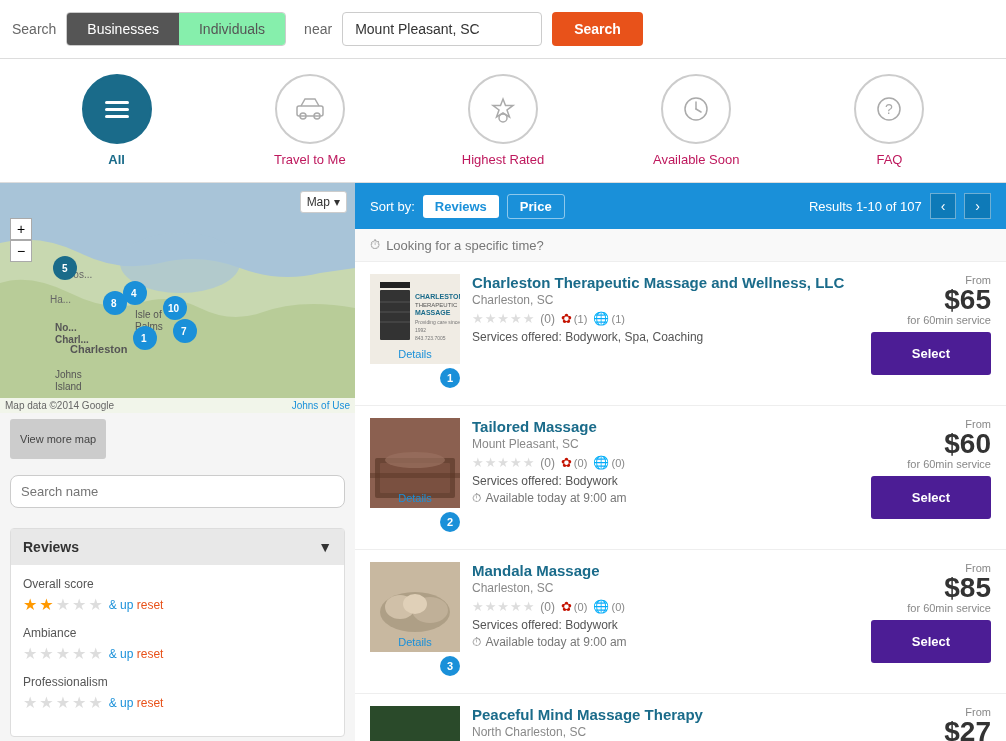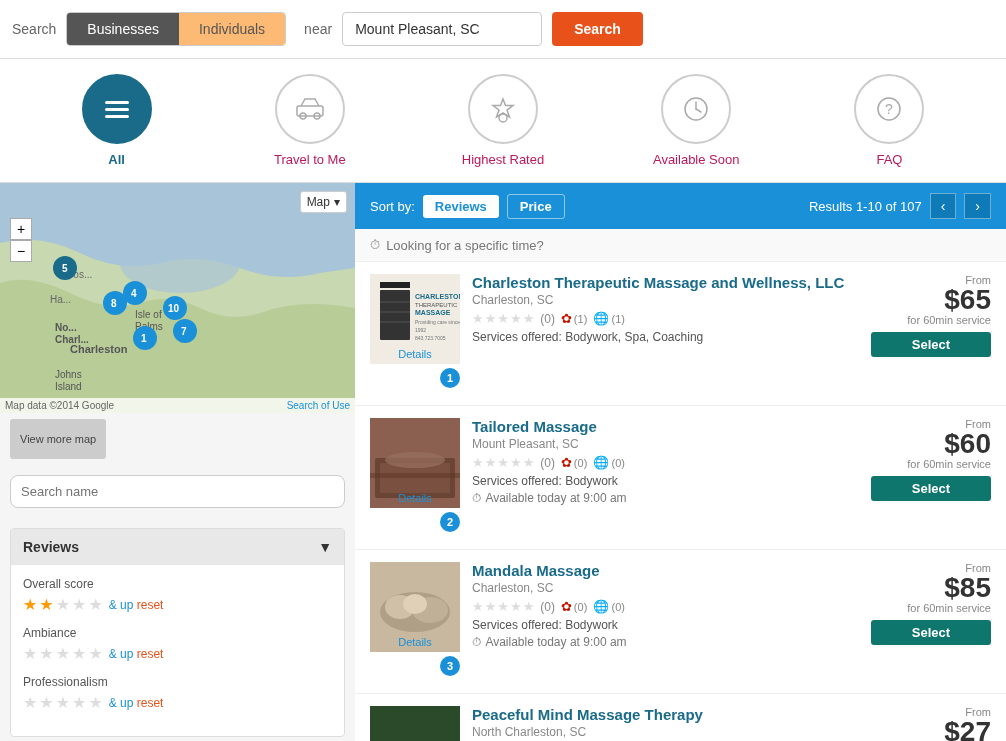--- a/index.html
+++ b/index.html
@@ -4,21 +4,21 @@
   <style>
     * { box-sizing: border-box; margin: 0; padding: 0; }
     body { font-family: Arial, sans-serif; font-size: 13px; background: #f5f5f5; color: #333; }
 
     
     .header { background: #fff; padding: 12px 12px; display: flex; align-items: center; gap: 10px; border-bottom: 1px solid #ddd; }
     .header-search-label { color: #666; font-size: 14px; }
     .tab-group { display: flex; border-radius: 4px; overflow: hidden; border: 1px solid #ccc; }
     .tab { padding: 8px 20px; cursor: pointer; font-size: 14px; background: #fff; color: #333; border: none; }
     .tab.active { background: #555; color: #fff; }
-    .tab.inactive { background: #fdba74; color: #555; }
+    .tab.inactive { background: #86efac; color: #555; }
     .near-label { color: #666; font-size: 14px; margin-left: 8px; text-align: right; }
     .location-input { border: 1px solid #ccc; padding: 8px 12px; border-radius: 4px; font-size: 14px; width: 200px; color: #333; }
     .search-btn { background: #e8521a; color: #fff; border: none; padding: 9px 22px; border-radius: 4px; font-size: 14px; font-weight: bold; cursor: pointer; }
 
     
     .categories { background: #fff; display: flex; align-items: center; padding: 15px 20px; gap: 0; border-bottom: 1px solid #ddd; }
     .category-item { display: flex; flex-direction: column; align-items: center; cursor: pointer; flex: 1; gap: 8px; }
     .cat-circle { width: 70px; height: 70px; border-radius: 50%; border: 2px solid #ccc; display: flex; align-items: center; justify-content: center; }
     .cat-circle.active { background: #1a6b8a; border-color: #1a6b8a; }
     .cat-circle svg { width: 36px; height: 36px; }
@@ -77,21 +77,21 @@
     .rating-count { font-size: 12px; color: #888; }
     .rating-badge { font-size: 11px; color: #888; display: flex; align-items: center; gap: 2px; }
     .yelp-icon { color: #c41200; font-size: 13px; }
     .globe-icon { color: #1a90d9; font-size: 13px; }
     .listing-services { font-size: 12px; color: #555; margin-bottom: 3px; }
     .listing-avail { font-size: 12px; color: #777; display: flex; align-items: center; gap: 4px; }
     .listing-price { text-align: right; min-width: 120px; }
     .from-label { font-size: 11px; color: #888; }
     .price-value { font-size: 28px; font-weight: bold; color: #333; line-height: 1; }
     .service-label { font-size: 11px; color: #888; margin-bottom: 6px; }
-    .select-btn { background: #0f766e; color: #fff; border: none; padding: 5px 20px; border-radius: 3px; font-size: 13px; cursor: pointer; font-weight: bold; width: 100%; }
+    .select-btn { background: #4c1d95; color: #fff; border: none; padding: 14px 20px; border-radius: 3px; font-size: 13px; cursor: pointer; font-weight: bold; width: 100%; }
   </style>
 </head>
 <body>
 
 <div class="header">
   <span class="header-search-label">Search</span>
   <div class="tab-group">
     <button class="tab active">Businesses</button>
     <button class="tab inactive">Individuals</button>
   </div>
@@ -190,21 +190,21 @@
         <div class="map-toolbar">
           <span>Map</span>
           <span>▾</span>
         </div>
         <div class="map-zoom">
           <button>+</button>
           <button>−</button>
         </div>
         <div class="map-footer">
           <span>Map data ©2014 Google</span>
-          <span style="color:#1a90d9;cursor:pointer;">Search of Use</span>
+          <span style="color:#1a90d9;cursor:pointer;">Johns of Use</span>
         </div>
       </div>
     </div>
     <div class="view-more-map">
       <button class="view-more-btn">View more map</button>
     </div>
     <input class="search-name-input" type="text" placeholder="Search name" style="">
     <div class="reviews-section">
       <div class="reviews-header">
         <span>Reviews</span>

